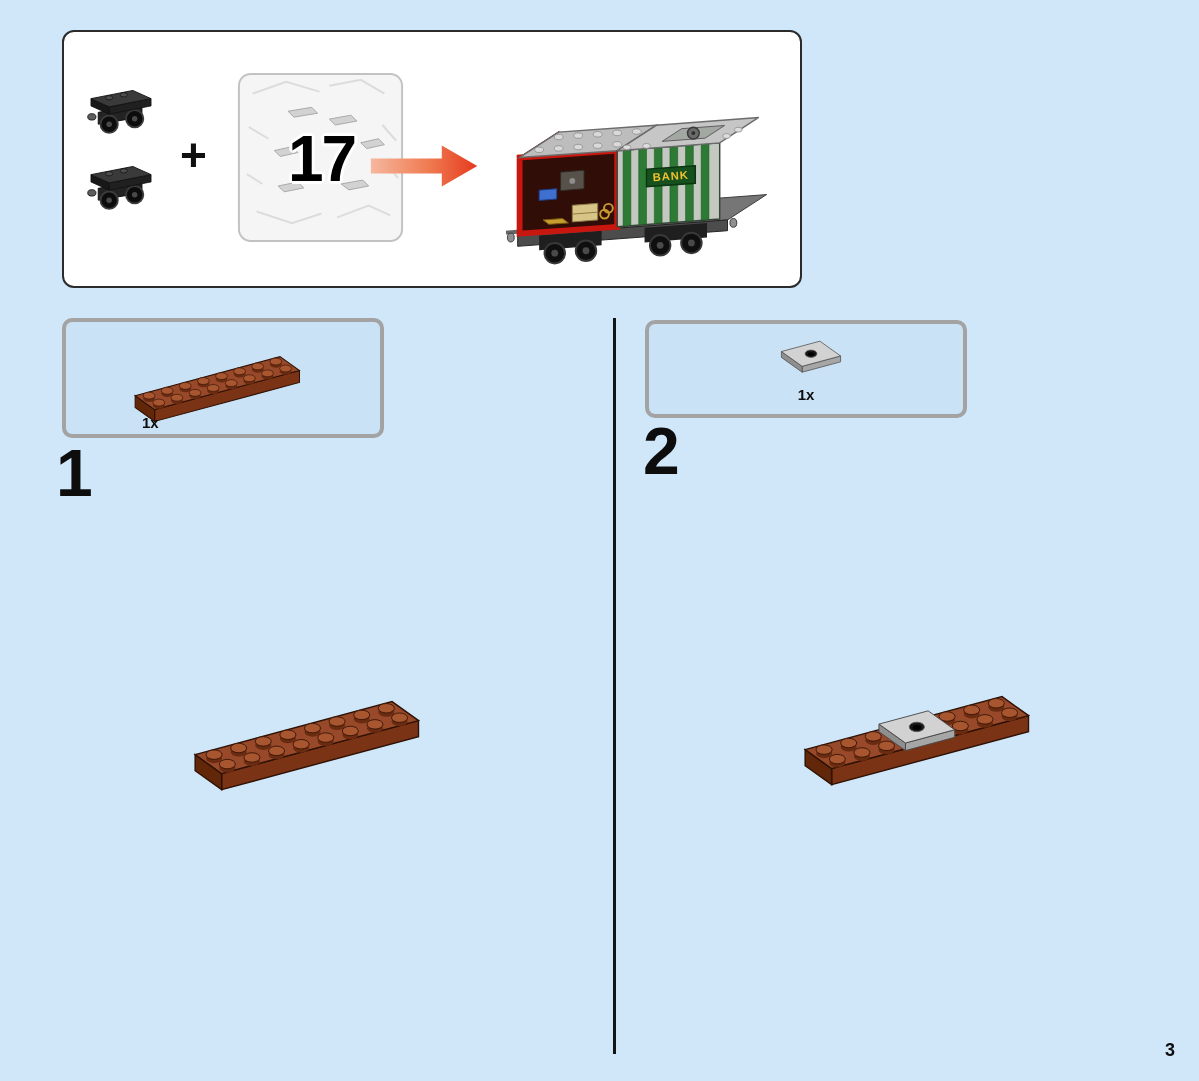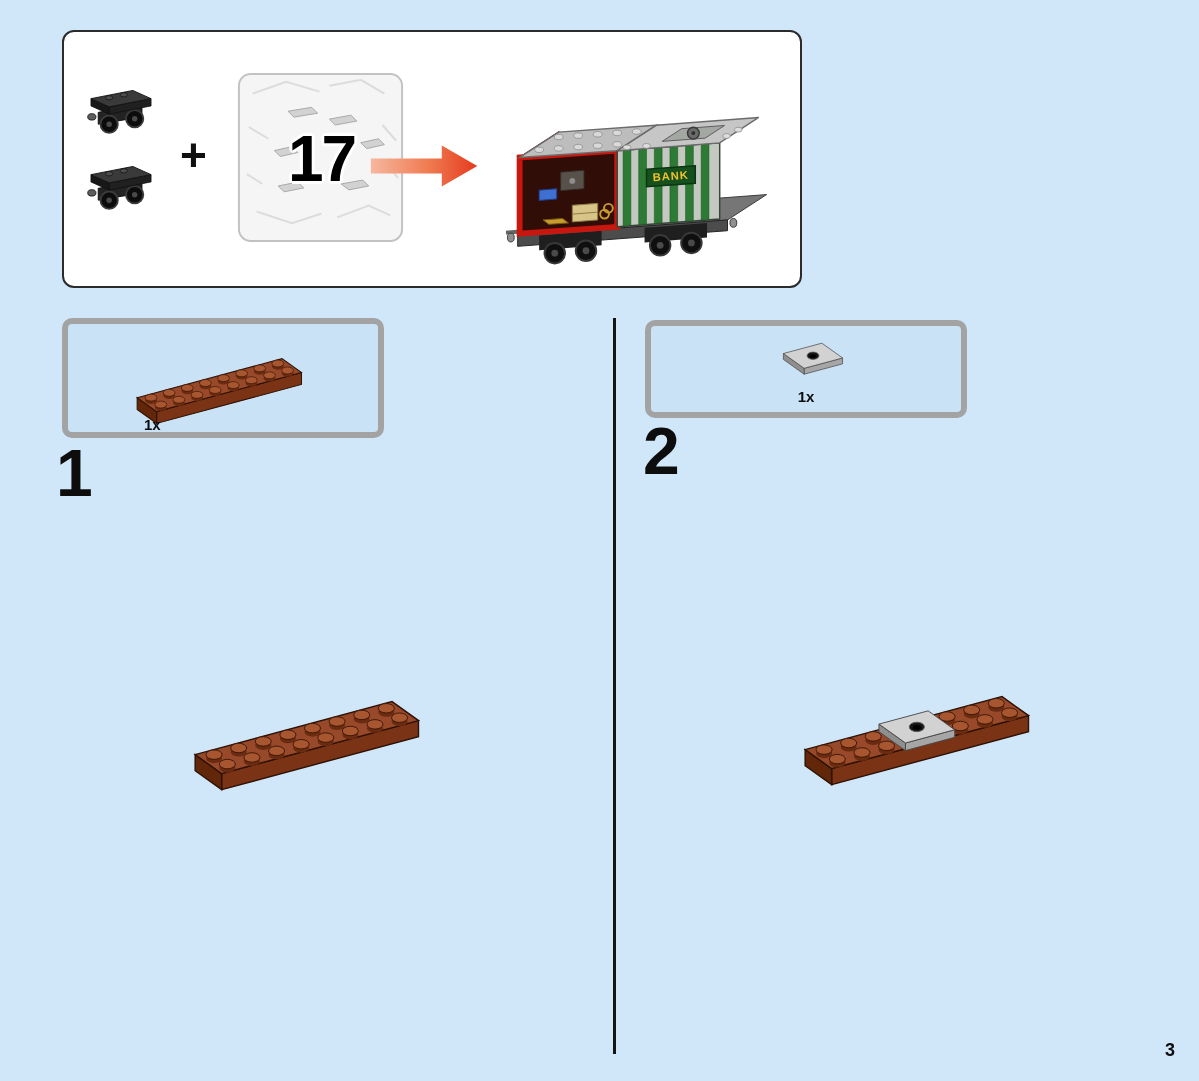--- a/index.html
+++ b/index.html
@@ -30,21 +30,21 @@
     text-shadow:-3px 0 0 #fff, 3px 0 0 #fff, 0 -3px 0 #fff, 0 3px 0 #fff,
                 -2px -2px 0 #fff, 2px -2px 0 #fff, -2px 2px 0 #fff, 2px 2px 0 #fff;
   }
   .arrow { position:absolute; left:304px; top:106px; width:114px; height:56px; }
   .wagon { position:absolute; left:440px; top:10px; width:285px; height:231px; }
 
   
   .divider { position:absolute; left:613px; top:318px; width:3px; height:736px; background:#141414; }
   .callout {
     position:absolute; background:#c9e2f6;
-    border:6px solid #a3a3a3; border-radius:10px;
+    border:4px solid #a3a3a3; border-radius:10px;
   }
   .callout-1 { left:62px; top:318px; width:322px; height:120px; }
   .callout-2 { left:645px; top:320px; width:322px; height:98px; }
   .callout-1 .piece { position:absolute; left:58px; top:4px; width:195px; }
   .count-1 { position:absolute; left:76px; top:92px; }
   .callout-2 .piece { position:absolute; left:128px; top:12px; width:68px; }
   .count-2 { position:absolute; left:0; right:0; top:62px; text-align:center; }
   .count { font-size:15px; font-weight:bold; color:#0d0d0d; }
   .step-num {
     position:absolute; font-size:66px; font-weight:bold; line-height:1; color:#0d0d0d;

